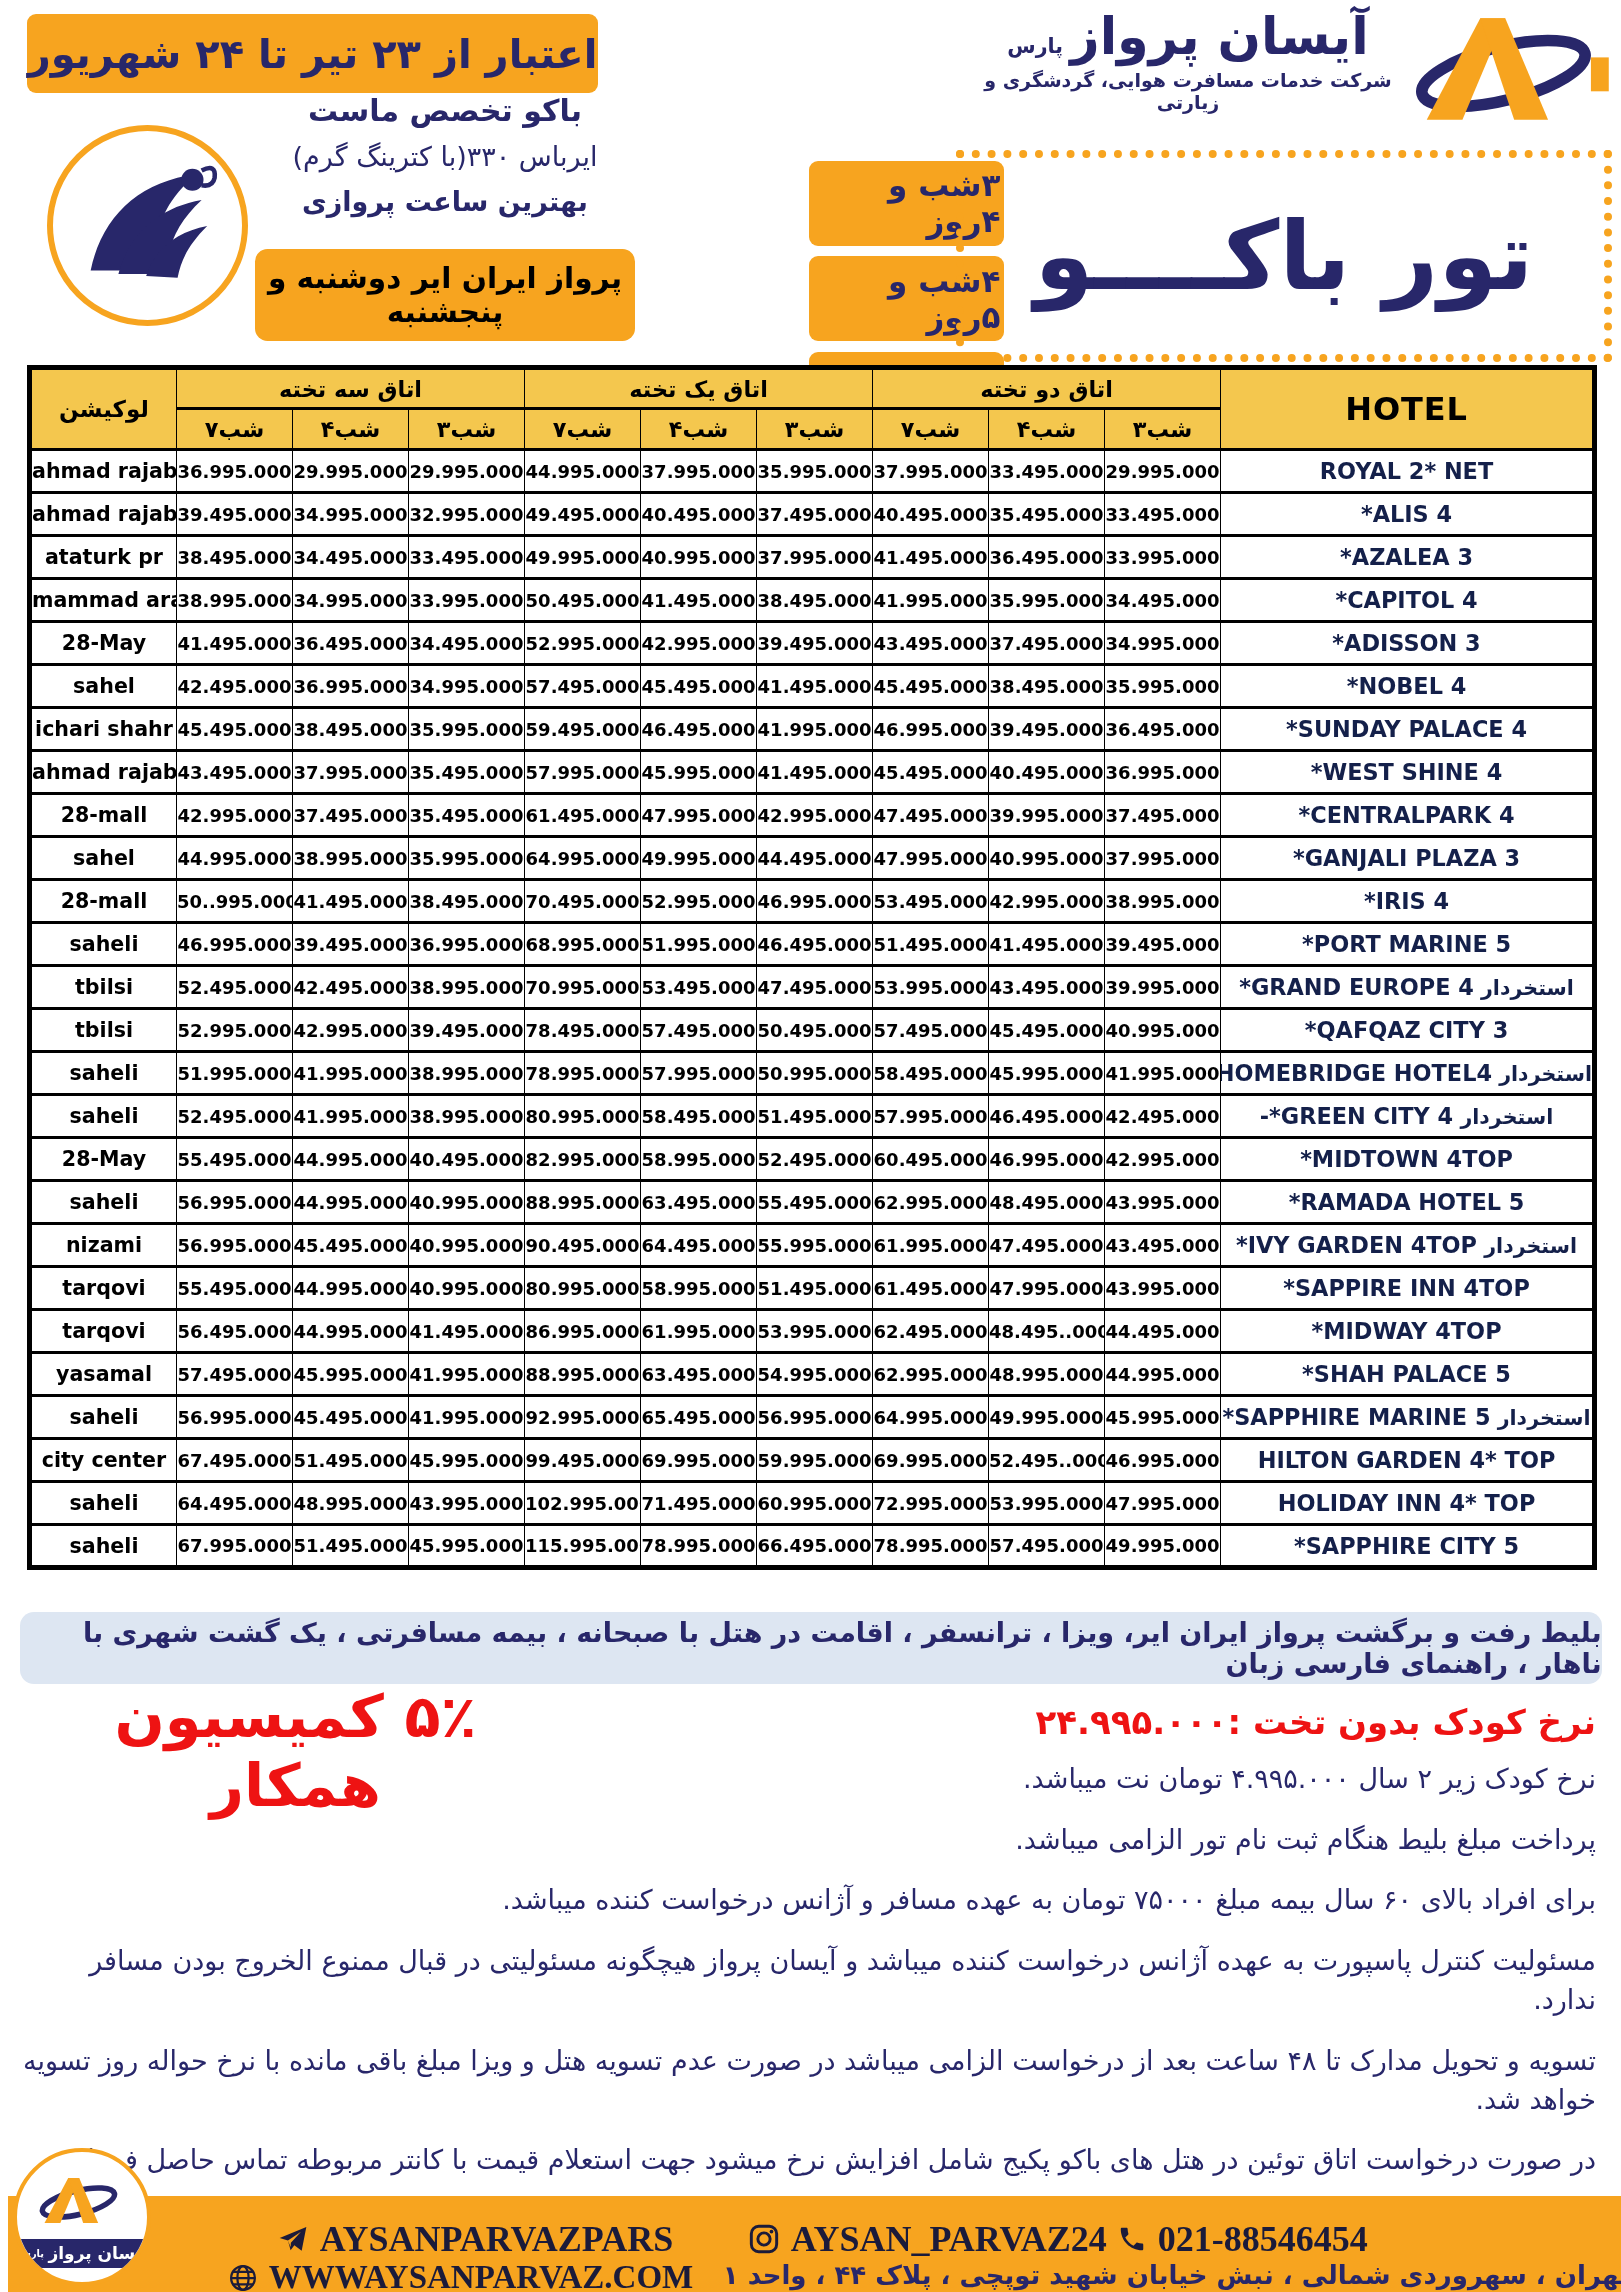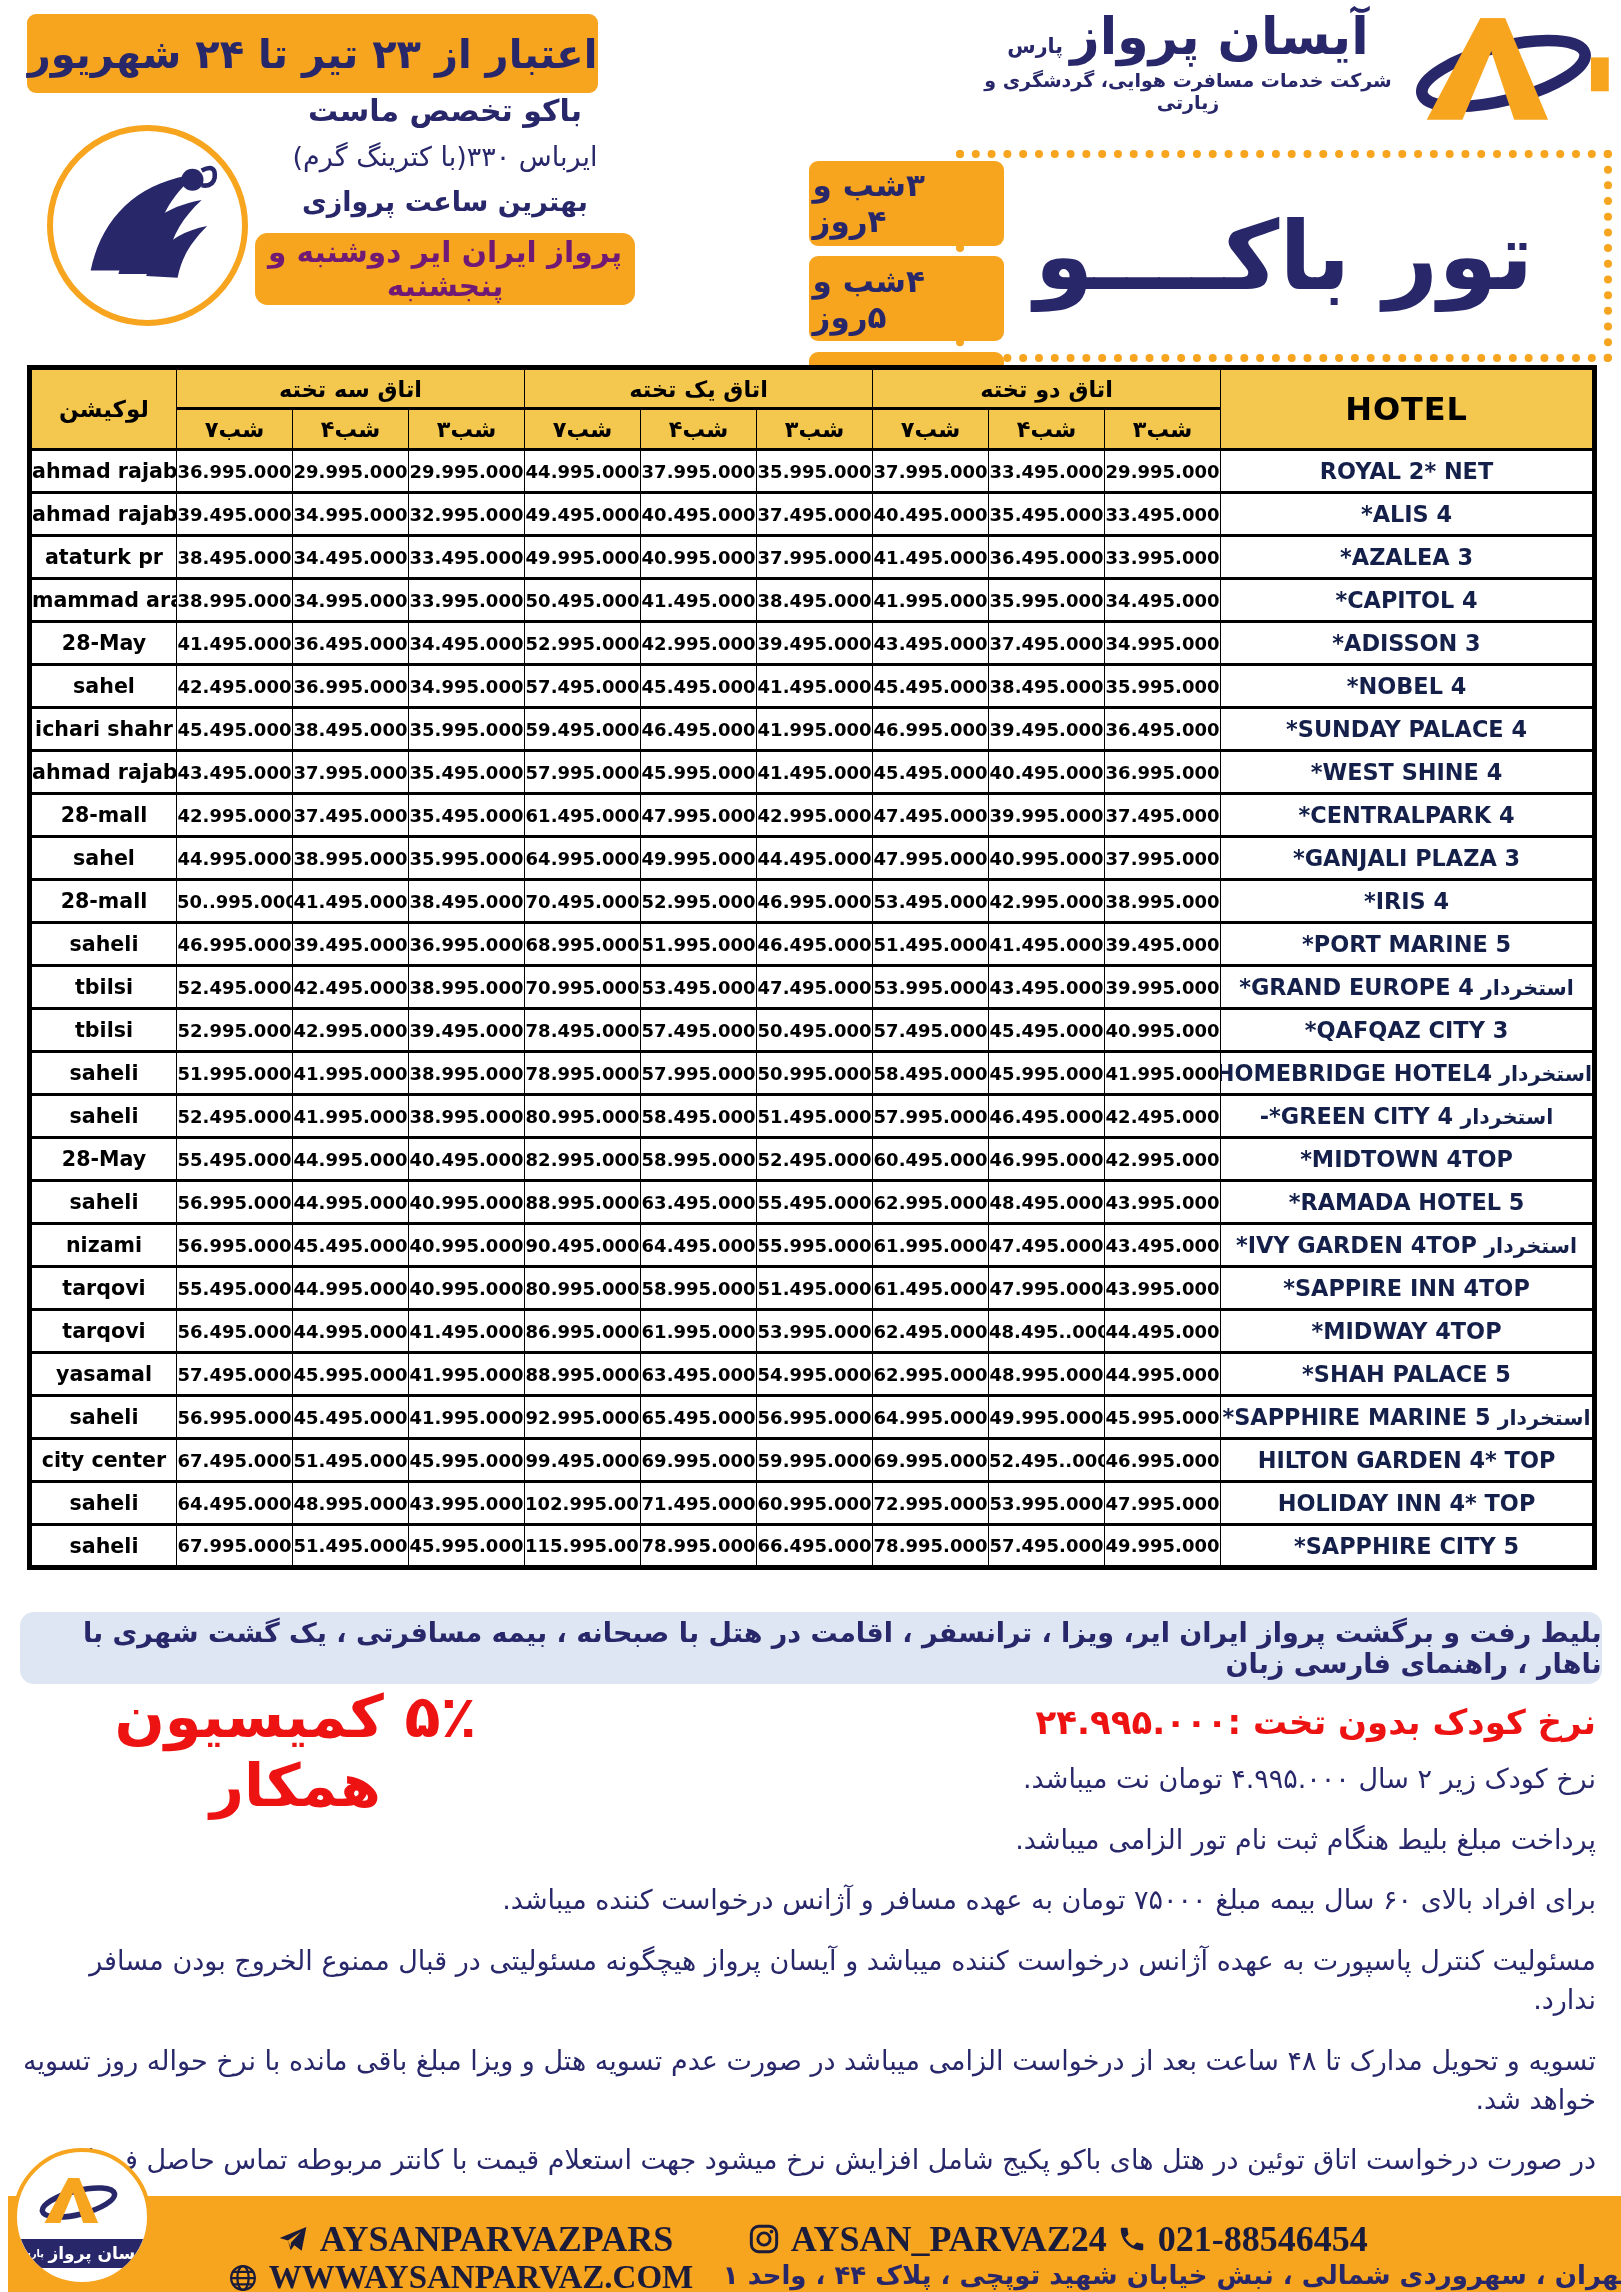--- a/index.html
+++ b/index.html
@@ -29,26 +29,26 @@
 
   .bird-circle{position:absolute;left:47px;top:125px;width:201px;height:201px;background:#fff;
                border:6.3px solid var(--orange);border-radius:50%;
                display:flex;align-items:center;justify-content:center}
 
   .promo{position:absolute;left:255px;top:93px;width:380px;text-align:center;
          color:var(--navy);direction:rtl}
   .specialty{font-size:30px;font-weight:bold}
   .aircraft{font-size:27px;font-weight:normal;margin-top:12.5px}
   .best-time{font-size:27px;font-weight:bold;margin-top:14.3px}
-  .flight-days{margin-top:16px;background:var(--orange);color:#701a75;font-size:29.6px;font-weight:bold;
-               border-radius:12.5px;padding:2px 9px}
+  .flight-days{margin-top:32px;background:var(--orange);color:#000000;font-size:29.6px;font-weight:bold;
+               border-radius:12.5px;padding:12px 9px}
 
   .durations{position:absolute;left:809px;top:161px;width:195px;display:flex;flex-direction:column;gap:10.7px}
   .duration-badge{background:var(--orange);color:var(--navy);font-weight:bold;font-size:31px;
-                  text-align:left;border-radius:9px;padding:6.3px 3.6px;direction:rtl}
+                  text-align:right;border-radius:9px;padding:6.3px 3.6px;direction:rtl}
 
   .tour-box{position:absolute;left:956px;top:150px;width:656px;height:212px;
             border:8px dotted var(--orange);display:flex;align-items:center;justify-content:center}
   .tour-title{color:var(--navy);font-size:95px;font-weight:bold;direction:rtl;white-space:nowrap}
 
   
   .price-table{position:absolute;left:27px;top:365px;width:1569px;border-collapse:collapse;
                table-layout:fixed;border:5.4px solid #000}
   .price-table th,.price-table td{border:1.8px solid #000;border-top-width:3.6px;border-bottom-width:3.6px;
                text-align:center;vertical-align:middle;white-space:nowrap;overflow:hidden}

